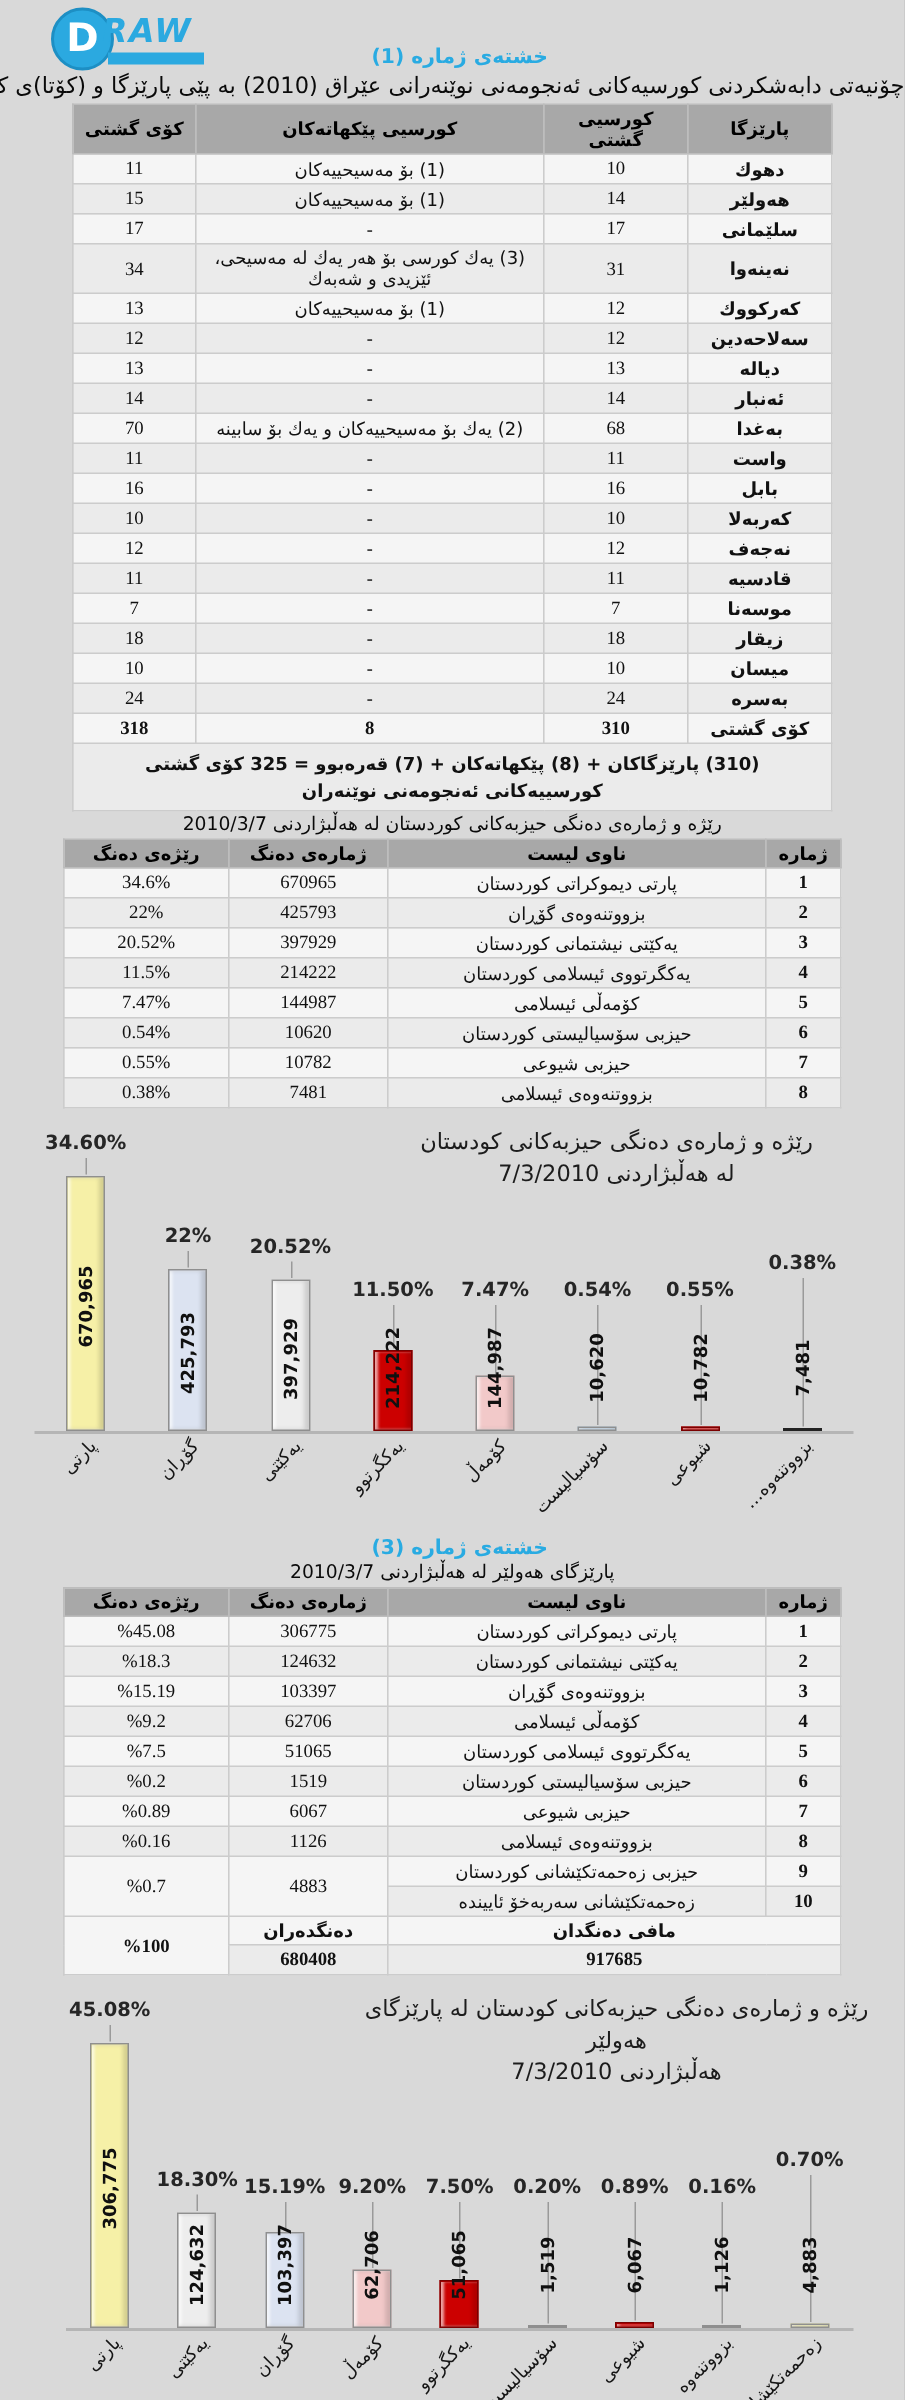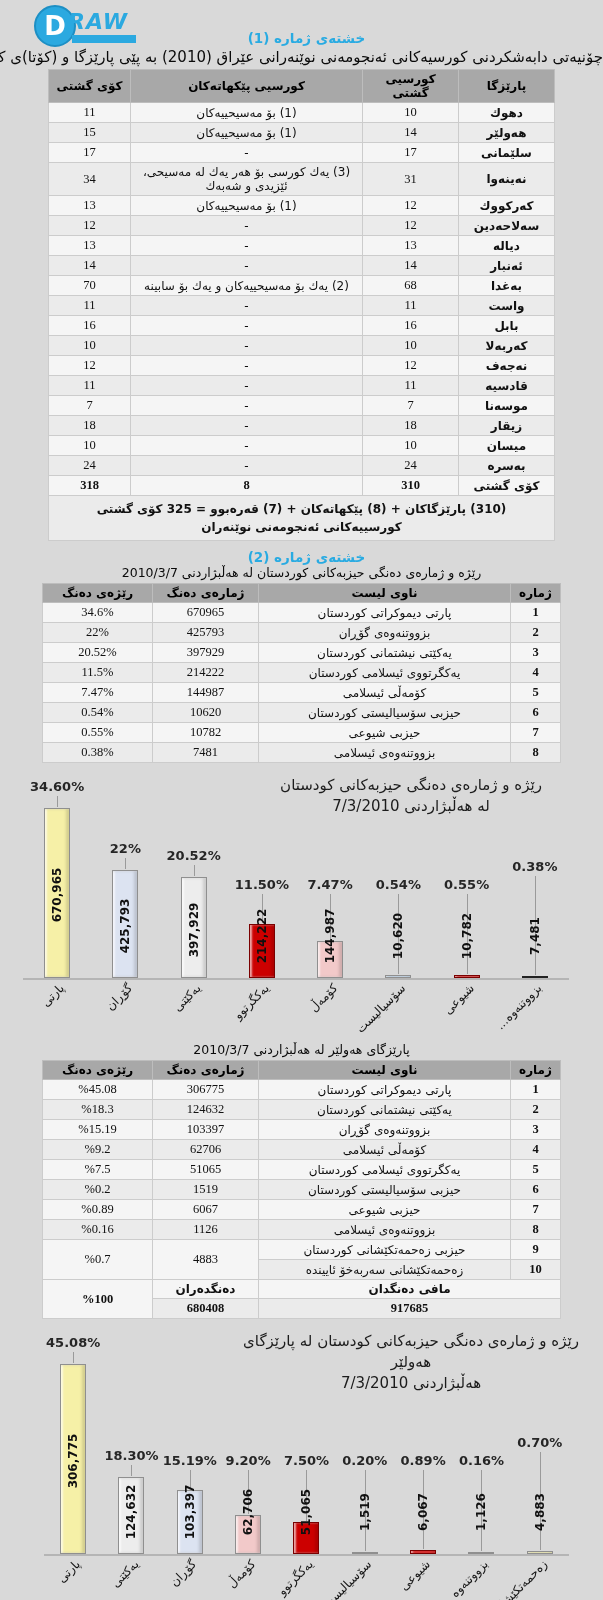--- a/index.html
+++ b/index.html
@@ -191,21 +191,20 @@
           <td class="num">310</td>
           <td class="num">8</td>
           <td class="num">318</td>
         </tr>
         <tr class="note-row">
           <td colspan="4">(310) پارێزگاکان + (8) پێکهاتەکان + (7) قەرەبوو = 325 کۆی گشتی کورسییەکانی ئەنجومەنی نوێنەران</td>
         </tr>
       </tbody>
   </table>
 
-  <div class="sec-title" style="margin-top:8px">خشتەی ژمارە (2)</div>
   <div class="subtitle" style="font-size:12.5px">رێژە و ژمارەی دەنگی حیزبەکانی کوردستان له هەڵبژاردنی 2010/3/7</div>
 
   <table class="tbl t2">
     <colgroup>
         <col style="width:50px">
         <col style="width:252px">
         <col style="width:106px">
         <col style="width:110px">
       </colgroup>
     <thead>
@@ -342,20 +341,21 @@
           <div class="leader" style="bottom: 3px; height: 99px;"></div>
           <div class="pct" style="bottom: 104px;">0.38%</div>
           <div class="val" style="bottom: 35px;">7,481</div>
           <div class="cat">
             <span>بزووتنەوە...</span>
           </div>
         </div>
       </div>
   </div>
 
+  <div class="sec-title" style="margin-top:6px">خشتەی ژمارە (3)</div>
   <div class="subtitle" style="font-size:12.5px">پارێزگای هەولێر له هەڵبژاردنی 2010/3/7</div>
 
   <table class="tbl t3">
     <colgroup>
         <col style="width:50px">
         <col style="width:252px">
         <col style="width:106px">
         <col style="width:110px">
       </colgroup>
     <thead>

